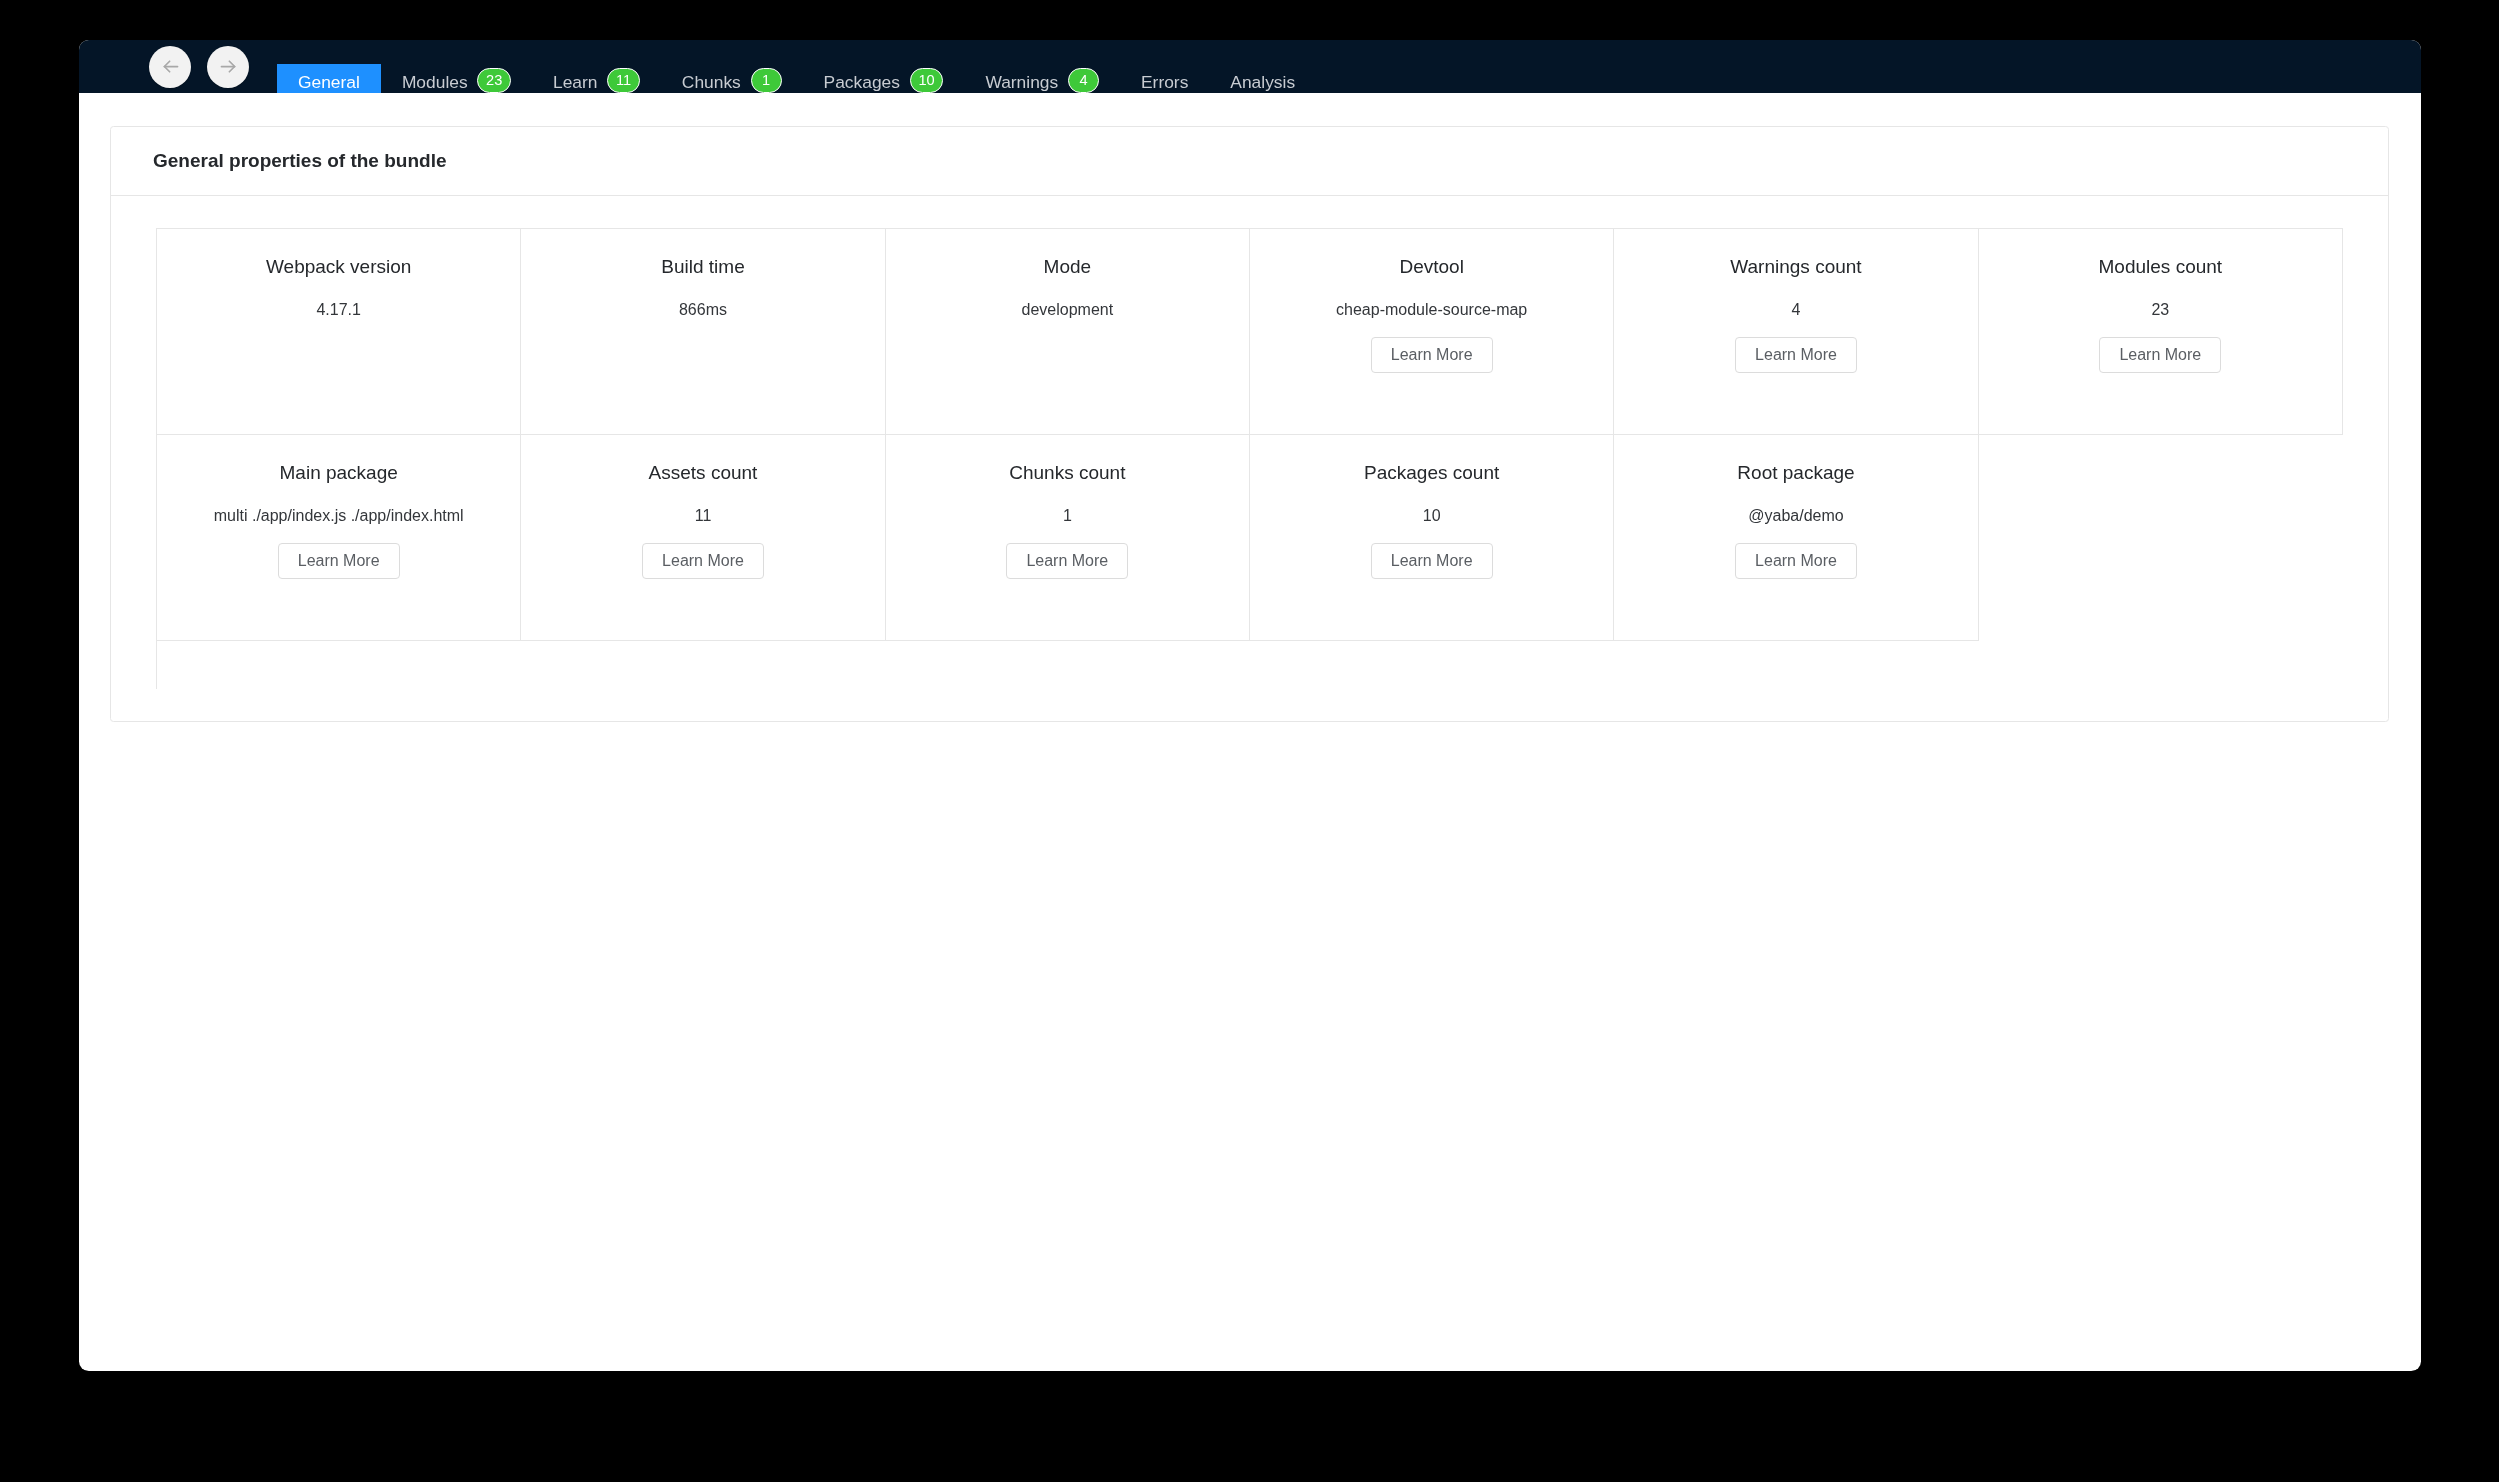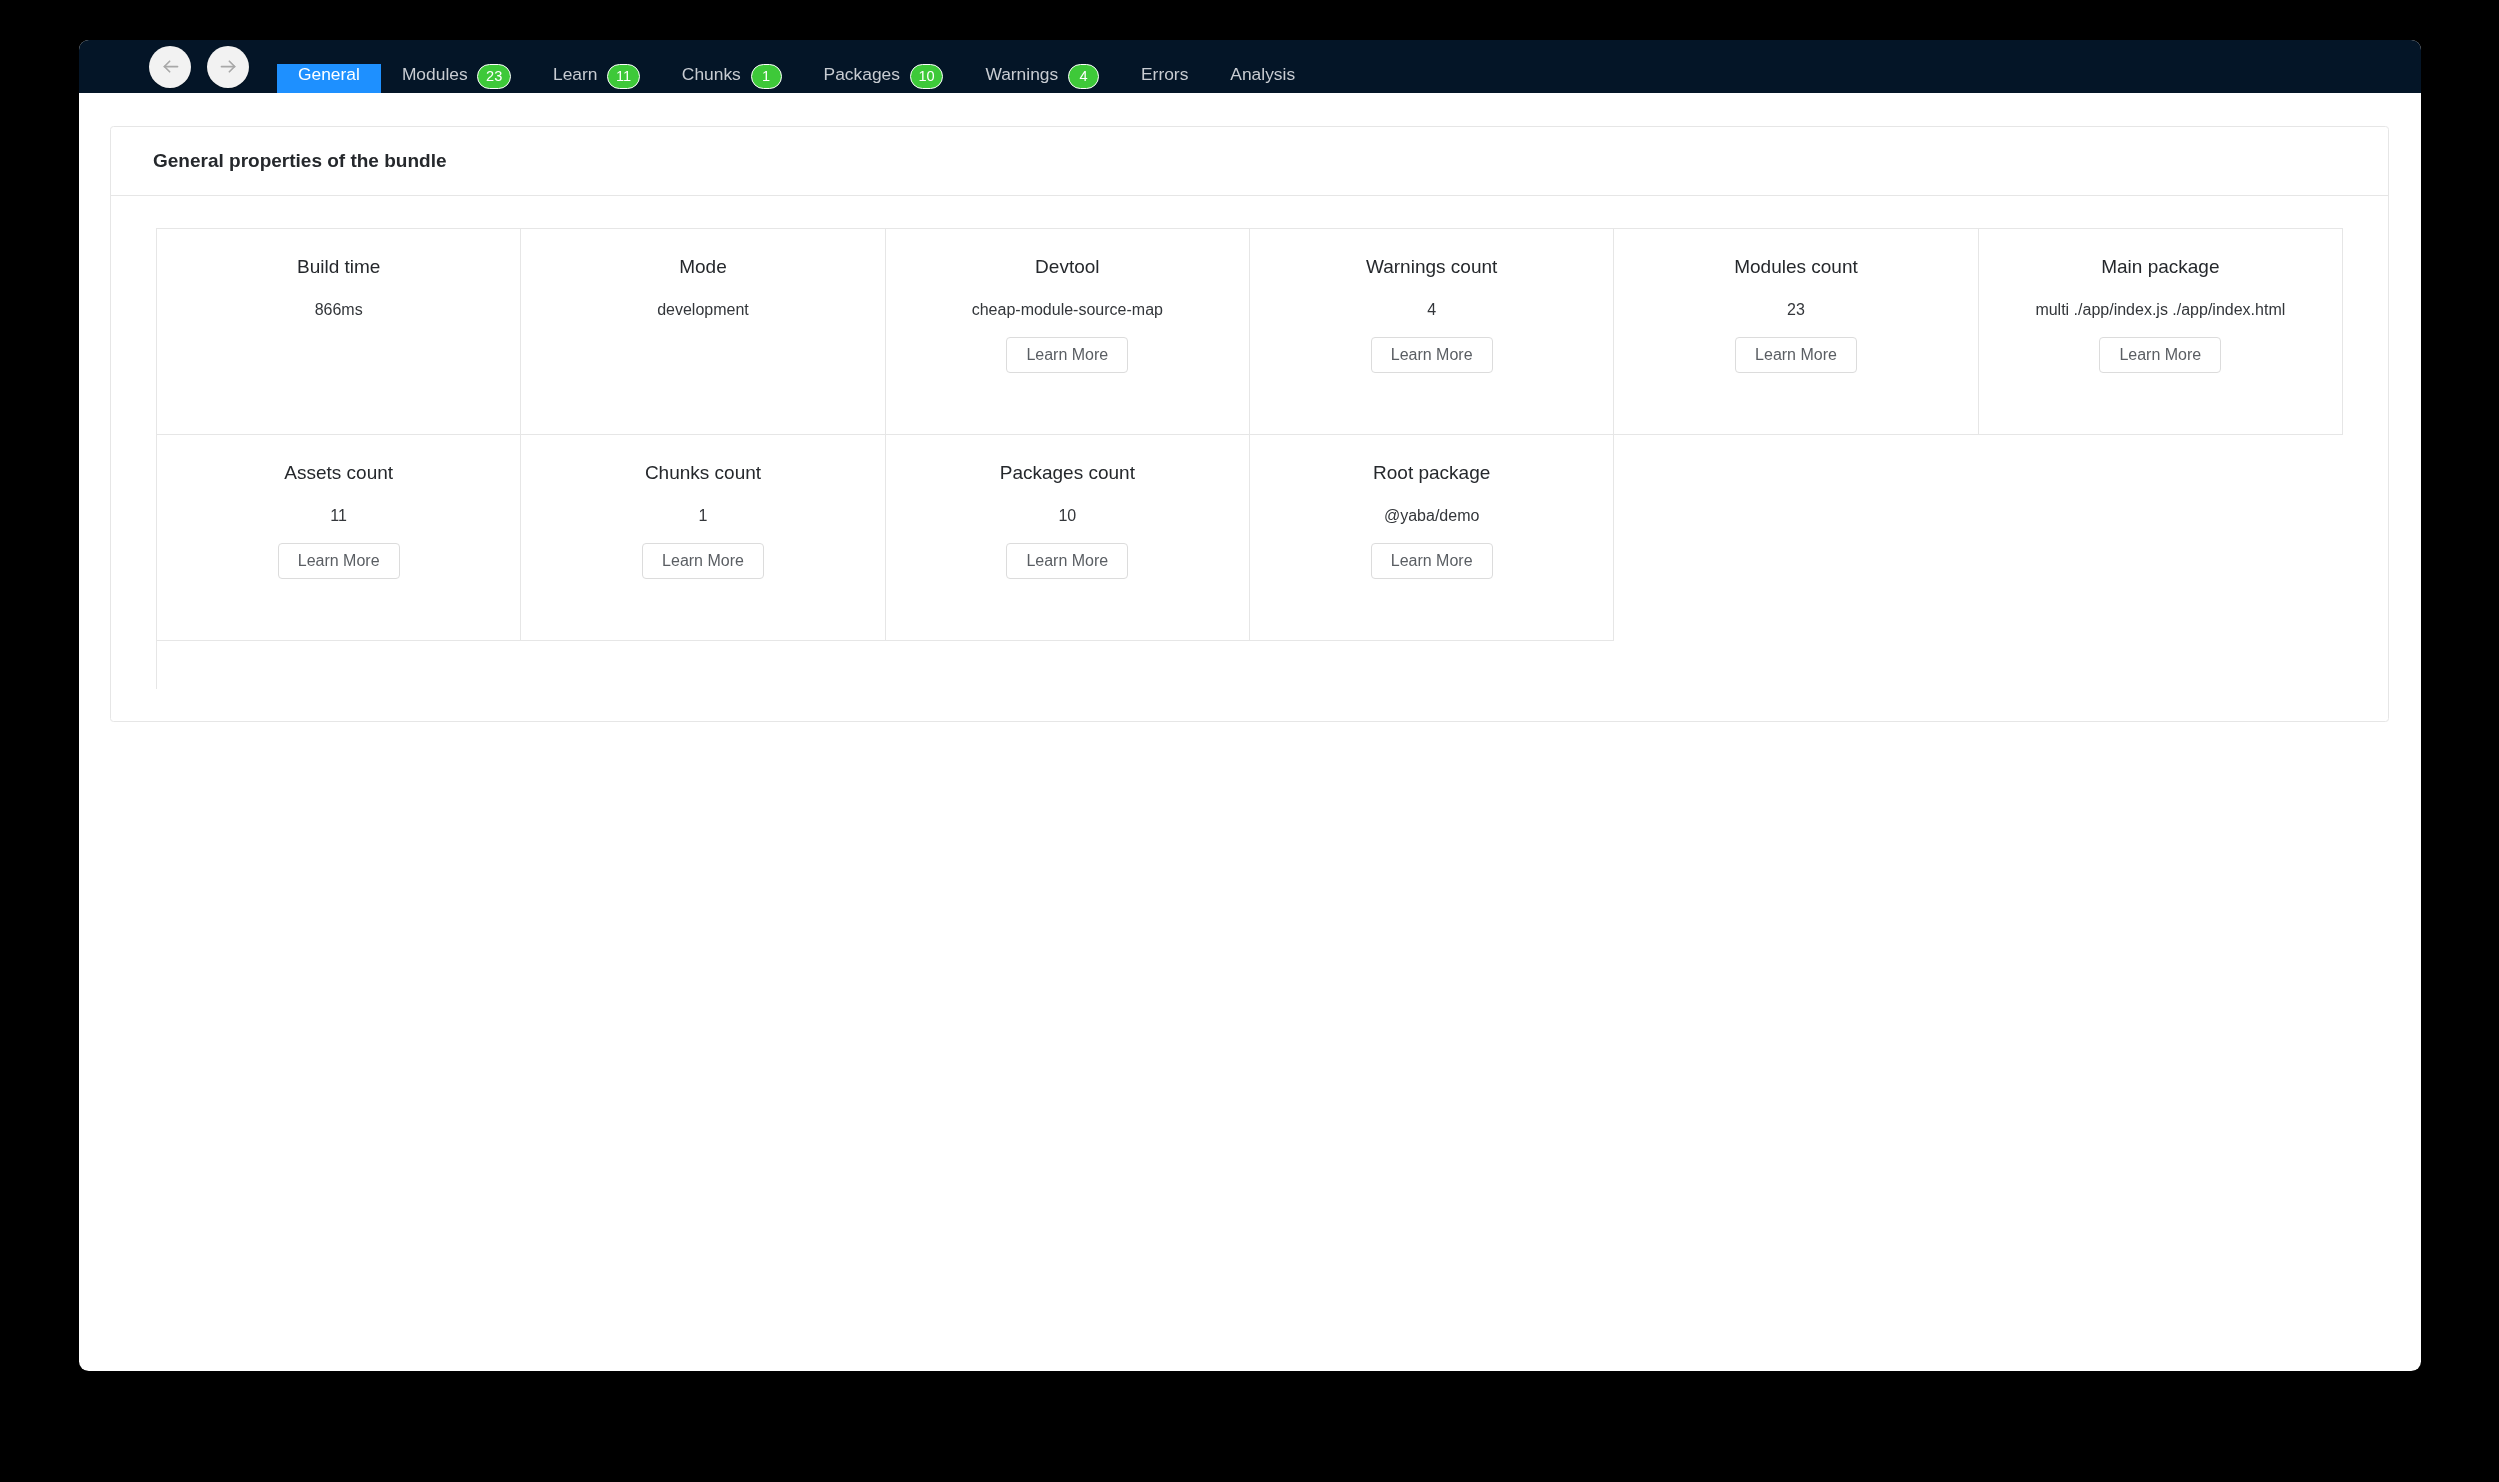--- a/index.html
+++ b/index.html
@@ -89,21 +89,21 @@
   }
   .round-btn svg { display: block; }
 
   #tabs {
     display: flex;
     align-items: stretch;
   }
 
   .tab {
     display: flex;
-    align-items: flex-start;
+    align-items: flex-end;
     gap: 9.8px;
     padding: 0 21px;
     font-size: 17.4px;
     color: #c8ccd2;
     cursor: pointer;
     white-space: nowrap;
     user-select: none;
     margin-top: 24px;
   }
   .tab.active {
@@ -261,20 +261,24 @@
         </div>
       </div>
   </div>
 
   <div id="content">
     <div id="panel">
       <div id="panel-header">General properties of the bundle</div>
       <div id="panel-body">
         <div id="grid">
             <div class="cell">
+              <div class="cell-label">Webpack version</div>
+              <div class="cell-value">4.17.1</div>
+            </div>
+            <div class="cell">
               <div class="cell-label">Build time</div>
               <div class="cell-value">866ms</div>
             </div>
             <div class="cell">
               <div class="cell-label">Mode</div>
               <div class="cell-value">development</div>
             </div>
             <div class="cell">
               <div class="cell-label">Devtool</div>
               <div class="cell-value">cheap-module-source-map</div>

